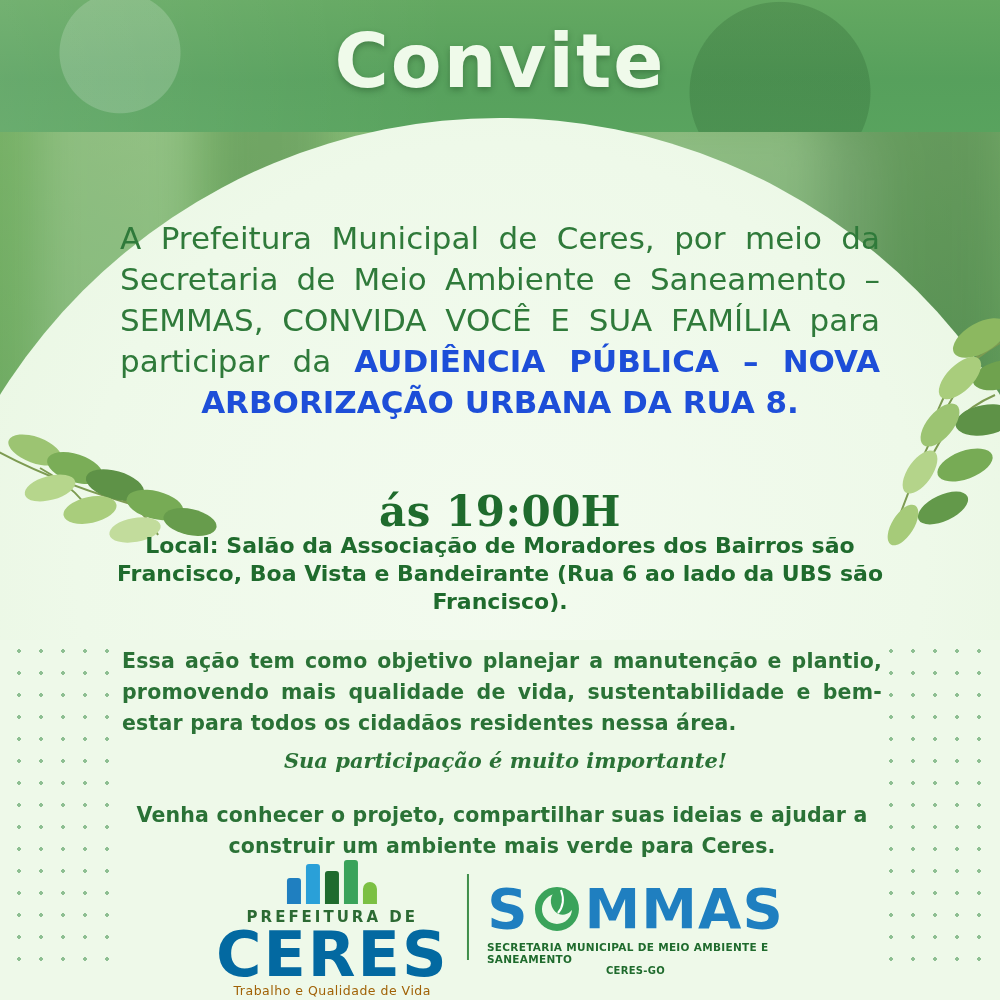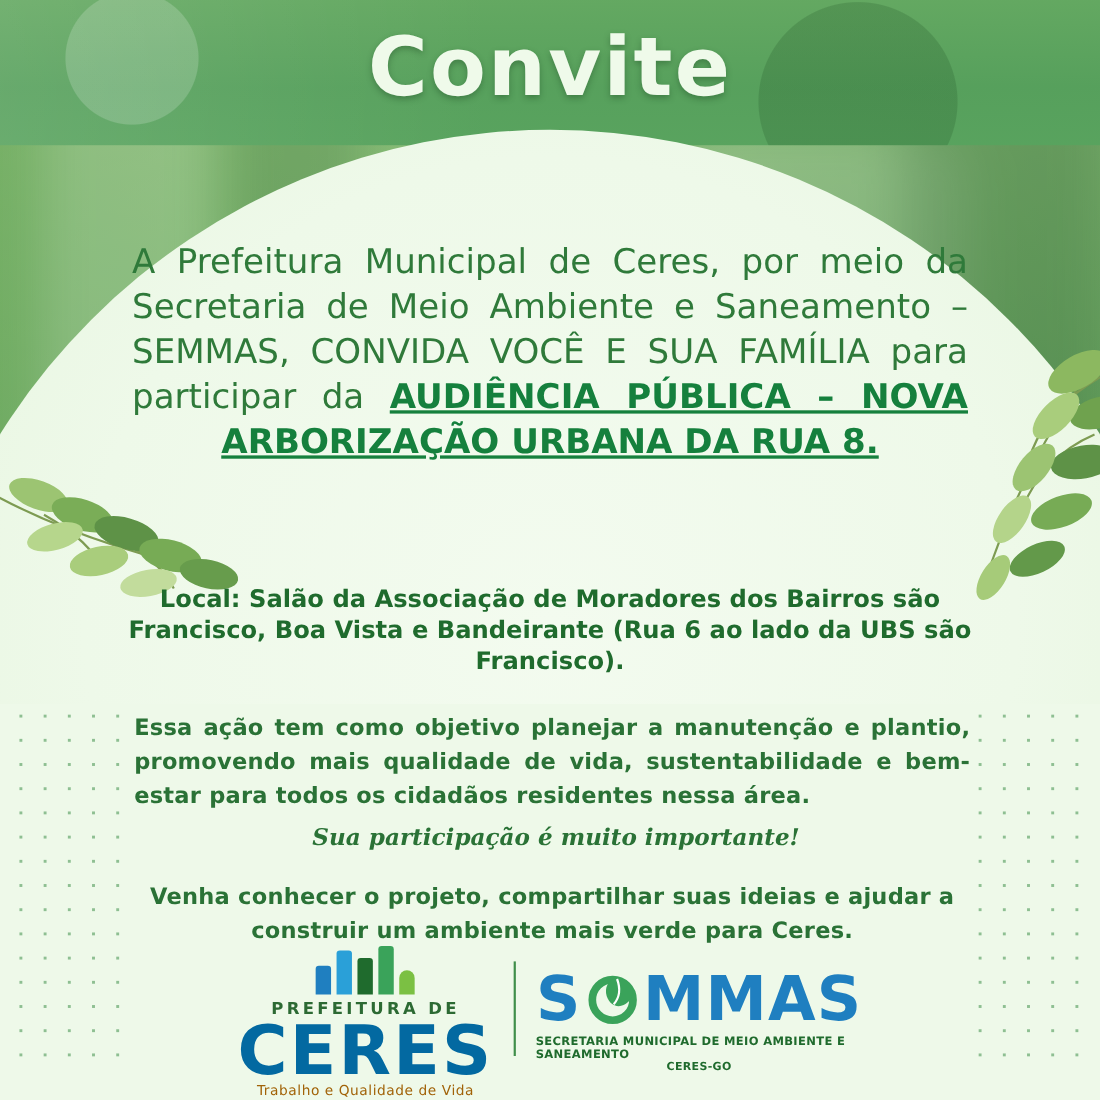--- a/index.html
+++ b/index.html
@@ -115,22 +115,21 @@
     width: 760px;
     text-align: justify;
     text-align-last: center;
     color: #2f7a3a;
     font-size: 31px;
     line-height: 1.32;
     font-family: "DejaVu Sans", sans-serif;
   }
   .para-main b {
     font-weight: 800;
-    color: #15803d;
-    text-decoration: underline;
+    color: #1d4ed8;
   }
 
   .date-line {
     position: absolute;
     left: 0; right: 0;
     text-align: center;
     color: #1f6b2d;
     font-weight: 800;
     font-family: "DejaVu Serif", serif;
   }
@@ -326,20 +325,21 @@
       </g>
     </svg>
   </div>
 
   <div class="content">
 
     <div class="title">Convite</div>
 
     <div class="para-main">A Prefeitura Municipal de Ceres, por meio da Secretaria de Meio Ambiente e Saneamento – SEMMAS, CONVIDA VOCÊ E SUA FAMÍLIA para participar da <b>AUDIÊNCIA PÚBLICA – NOVA ARBORIZAÇÃO URBANA DA RUA 8.</b></div>
 
+    <div class="date-line date-2">ás 19:00H</div>
 
     <div class="local">Local: Salão da Associação de Moradores dos Bairros são Francisco, Boa Vista e Bandeirante (Rua 6 ao lado da UBS são Francisco).</div>
 
     <div class="body-text body-1">Essa ação tem como objetivo planejar a manutenção e plantio, promovendo mais qualidade de vida, sustentabilidade e bem-estar para todos os cidadãos residentes nessa área.</div>
 
     <div class="highlight">Sua participação é muito importante!</div>
 
     <div class="body-text body-2">Venha conhecer o projeto, compartilhar suas ideias e ajudar a construir um ambiente mais verde para Ceres.</div>
   </div>
 

